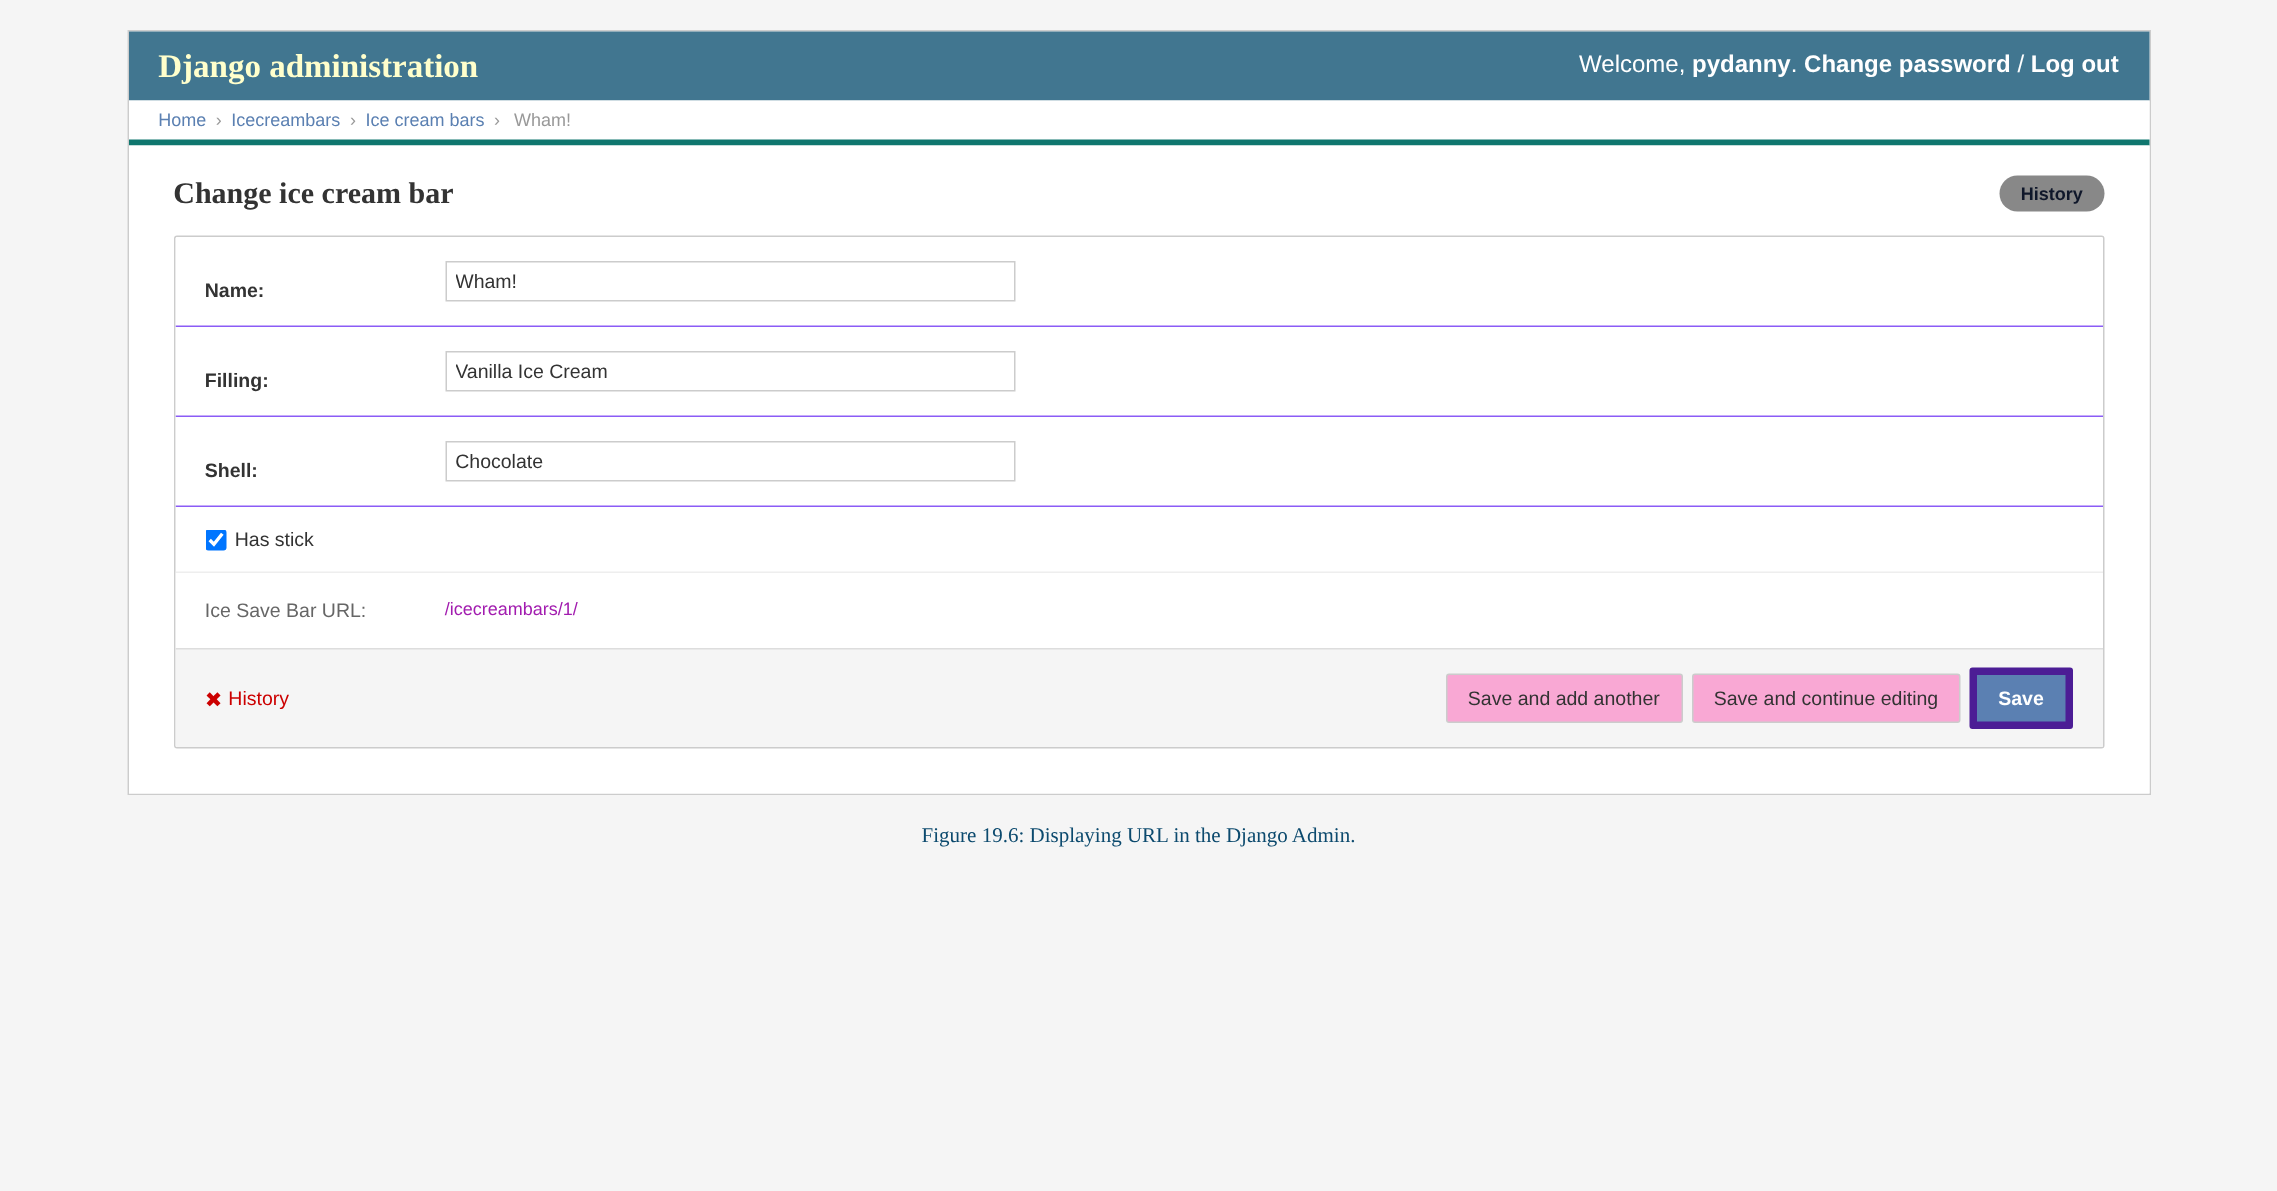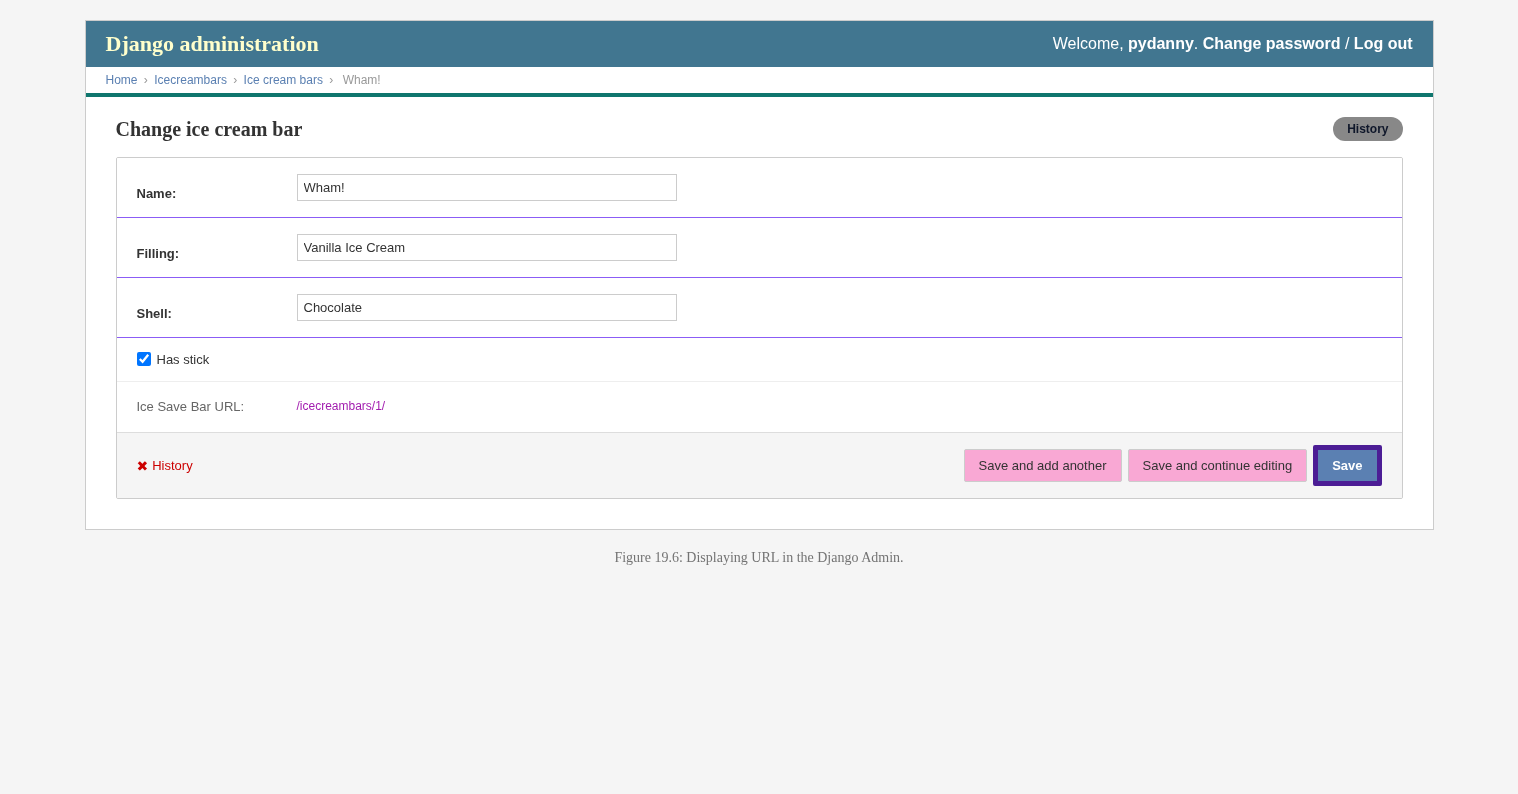--- a/index.html
+++ b/index.html
@@ -121,21 +121,21 @@
       border: 1px solid #ccc;
       font-size: 13px;
       color: #333;
     }
 
     
     .checkbox-row {
       padding: 14px 20px;
       border-bottom: 1px solid #eee;
       display: flex;
-      align-items: flex-start;
+      align-items: center;
       gap: 6px;
     }
     .checkbox-row input[type="checkbox"] {
       width: 14px;
       height: 14px;
     }
     .checkbox-label {
       font-size: 13px;
       color: #333;
     }
@@ -205,21 +205,21 @@
       font-weight: bold;
       cursor: pointer;
       border-radius: 2px;
     }
 
     
     .caption {
       text-align: left;
       margin-top: 20px;
       font-size: 14px;
-      color: #737373;
+      color: #0c4a6e;
       font-family: Georgia, serif;
     }
   </style>
 </head>
 <body>
 
 <div class="outer-wrapper">
 
   <div class="header">
     <div class="header-title">Django administration</div>

